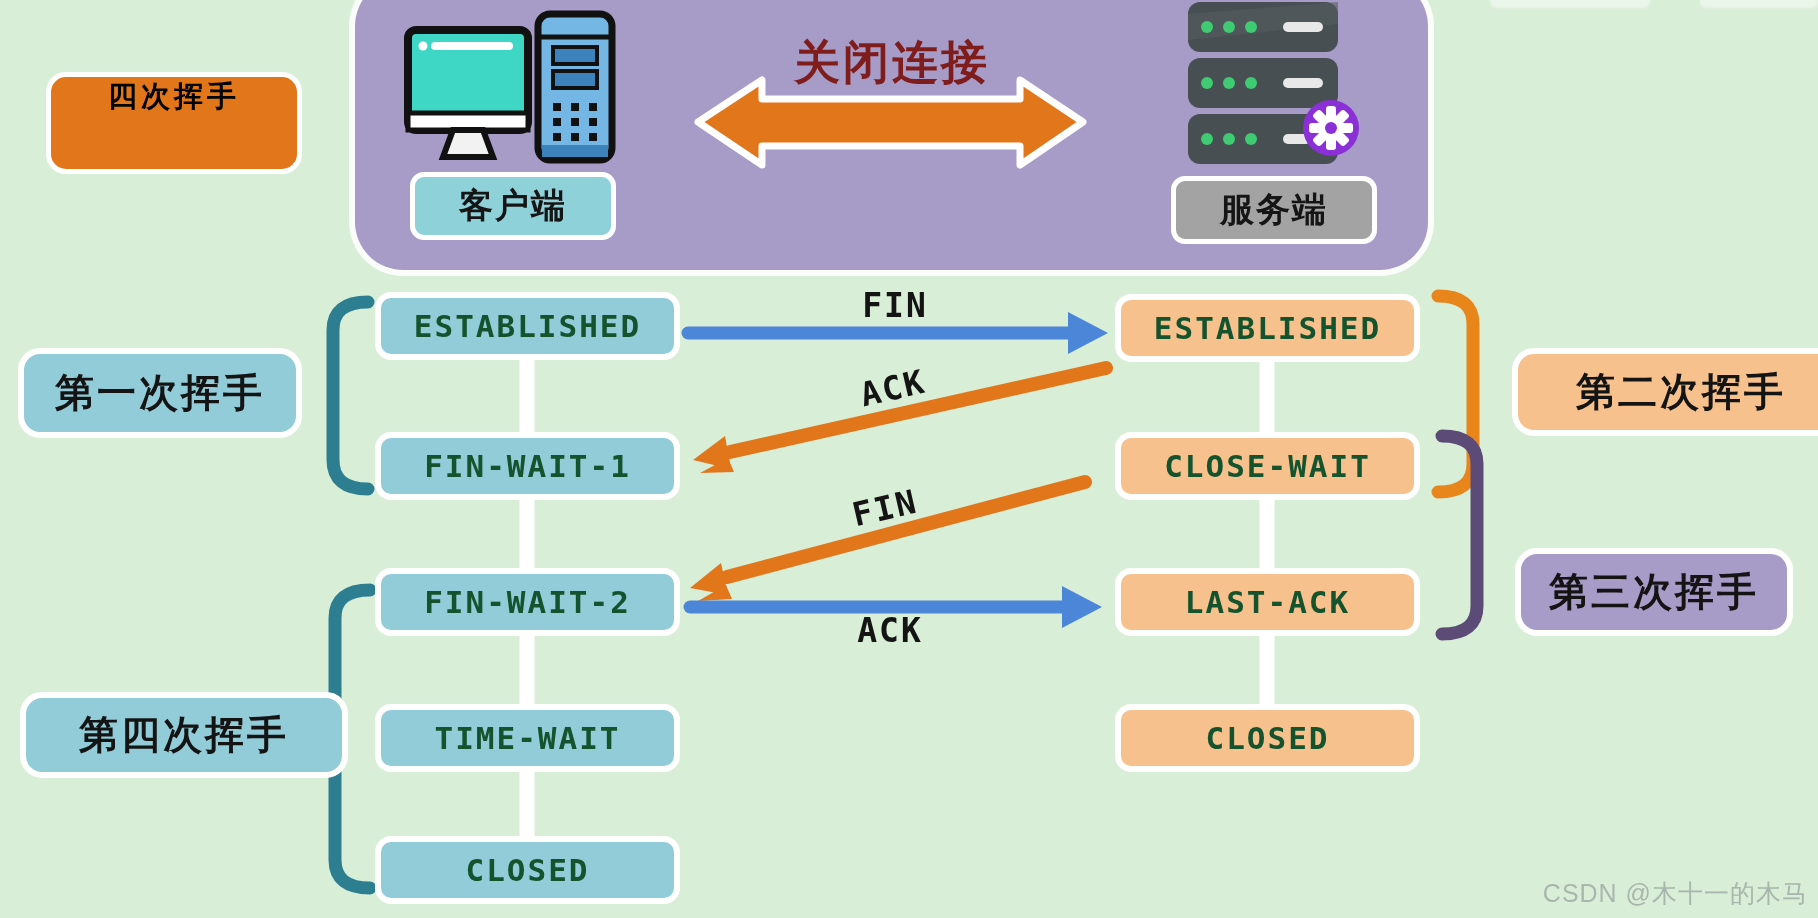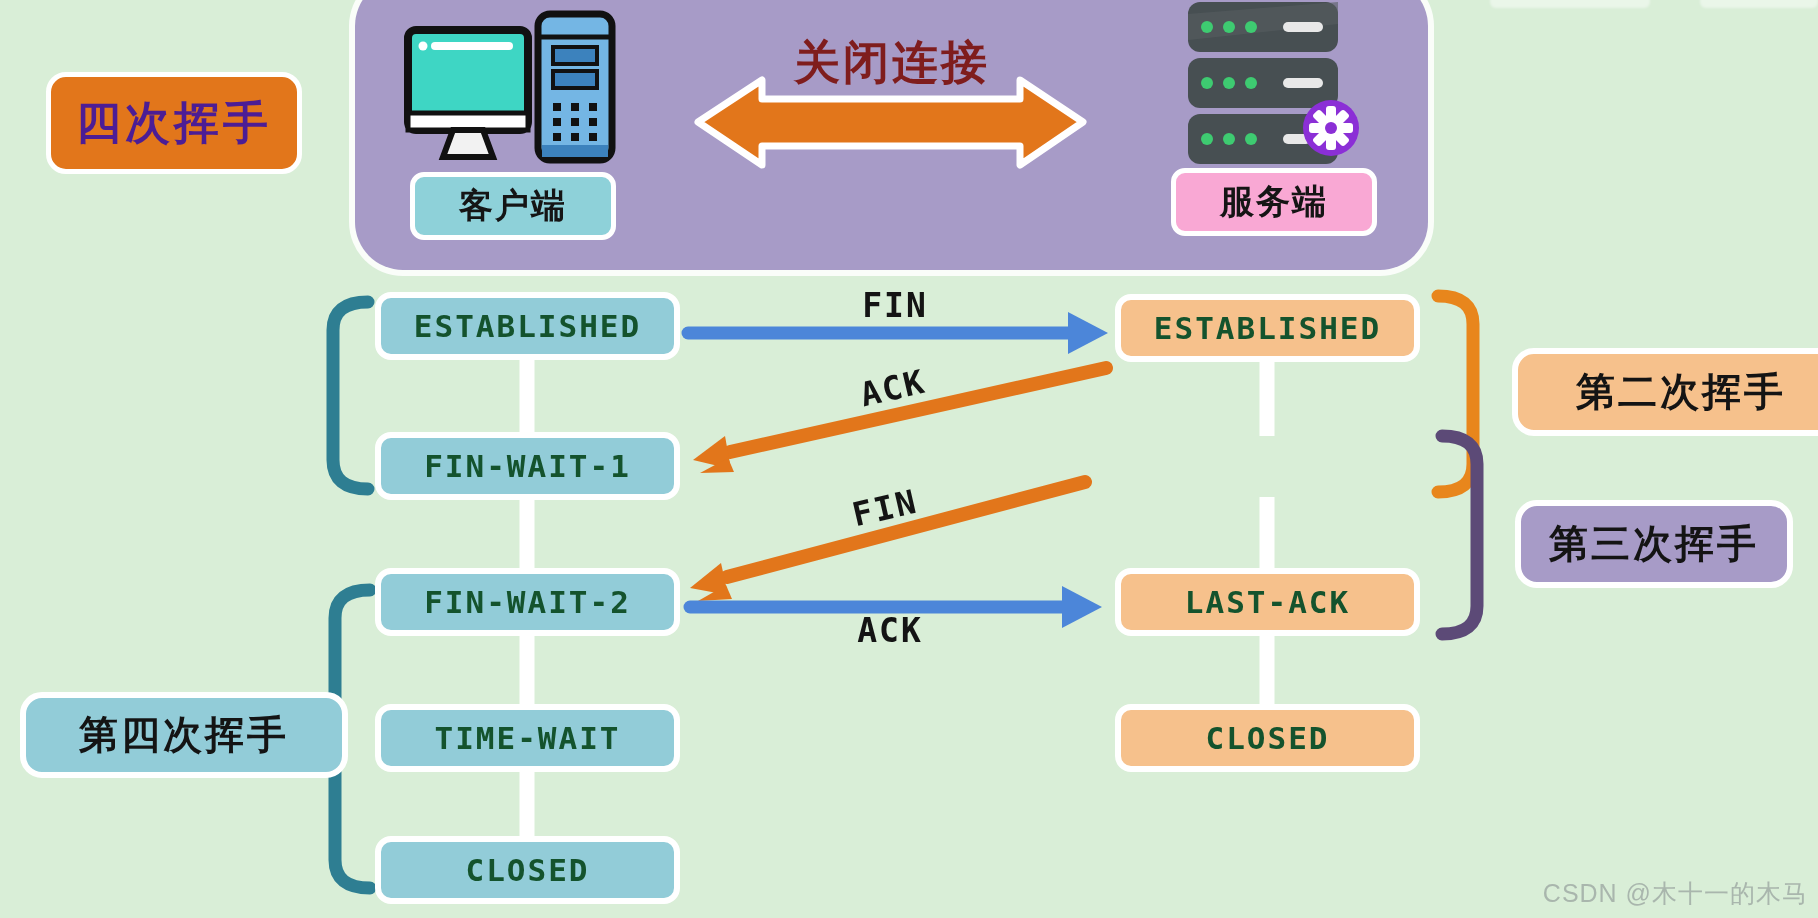--- a/index.html
+++ b/index.html
@@ -11,31 +11,31 @@
   
   .top-panel{
     position:absolute;left:355px;top:-22px;width:1073px;height:292px;
     background:#a79bc7;border-radius:48px;
     box-shadow:0 0 0 6px rgba(255,255,255,.85);
   }
   
   .title-badge{
     position:absolute;left:46px;top:72px;width:246px;height:92px;
     background:#e2761b;border:5px solid #fff;border-radius:20px;
-    display:flex;align-items:center;justify-content:center;
-    color:#4c1d95;font-size:45px;font-weight:900;letter-spacing:4px;
+    display:flex;align-items:flex-start;justify-content:center;
+    color:#000000;font-size:29px;font-weight:900;letter-spacing:4px;
   }
   
   .device-label{
     position:absolute;border:5px solid #fff;border-radius:14px;
     display:flex;align-items:center;justify-content:center;
     font-size:34px;font-weight:900;color:#151515;letter-spacing:2px;
   }
   .client-label{left:410px;top:172px;width:196px;height:58px;background:#8ed1d9;}
-  .server-label{left:1171px;top:168px;width:196px;height:58px;background:#f9a8d4;}
+  .server-label{left:1171px;top:176px;width:196px;height:58px;background:#a3a3a3;}
   
   .conn-label{
     position:absolute;left:892px;top:63px;transform:translate(-50%,-50%);
     font-size:46px;font-weight:900;color:#7f1d1d;letter-spacing:3px;white-space:nowrap;
   }
   
   .state-box{
     position:absolute;width:305px;height:68px;
     border:6px solid #fff;border-radius:16px;box-sizing:border-box;
     display:flex;align-items:center;justify-content:center;
@@ -45,21 +45,21 @@
   .client-state{left:375px;background:#92ccd8;}
   .server-state{left:1115px;background:#f6c18c;}
   
   .wave-label{
     position:absolute;border:6px solid #fff;border-radius:22px;box-sizing:border-box;
     display:flex;align-items:center;justify-content:center;
     font-size:39px;font-weight:900;color:#141414;letter-spacing:3px;white-space:nowrap;
   }
   .wave-blue{background:#92ccd8;}
   .wave-orange{background:#f6c18c;}
-  .wave-purple{background:#a79bc7;}
+  .wave-purple{background:#a79bc7;margin-top:48px;}
   
   .msg-label{
     position:absolute;transform:translate(-50%,-50%);
     font-family:"DejaVu Sans Mono", monospace;
     font-size:33px;font-weight:bold;color:#141414;letter-spacing:2px;white-space:nowrap;
   }
   .msg-tilt{transform:translate(-50%,-50%) rotate(-13deg);}
   
   .overlay{position:absolute;left:0;top:0;pointer-events:none;}
   
@@ -214,32 +214,38 @@
   <div class="state-box client-state" style="top:704px;">
     <span>TIME-WAIT</span>
     </div>
   <div class="state-box client-state" style="top:836px;">
     <span>CLOSED</span>
     </div>
 
   <div class="state-box server-state" style="top:294px;">
     <span>ESTABLISHED</span>
     </div>
+  <div class="state-box server-state" style="top:432px;">
+    <span>CLOSE-WAIT</span>
+    </div>
   <div class="state-box server-state" style="top:568px;">
     <span>LAST-ACK</span>
     </div>
   <div class="state-box server-state" style="top:704px;">
     <span>CLOSED</span>
     </div>
 
   <div class="msg-label" style="left:895px;top:305px;">FIN</div>
   <div class="msg-label msg-tilt" style="left:893px;top:388px;">ACK</div>
   <div class="msg-label msg-tilt" style="left:885px;top:508px;">FIN</div>
   <div class="msg-label" style="left:890px;top:630px;">ACK</div>
 
+  <div class="wave-label wave-blue" style="left:18px;top:348px;width:284px;height:90px;">
+    <span>第一次挥手</span>
+    </div>
   <div class="wave-label wave-orange" style="left:1512px;top:348px;width:338px;height:88px;">
     <span>第二次挥手</span>
     </div>
   <div class="wave-label wave-purple" style="left:1515px;top:500px;width:278px;height:88px;">
     <span>第三次挥手</span>
     </div>
   <div class="wave-label wave-blue" style="left:20px;top:692px;width:328px;height:86px;">
     <span>第四次挥手</span>
     </div>
 

